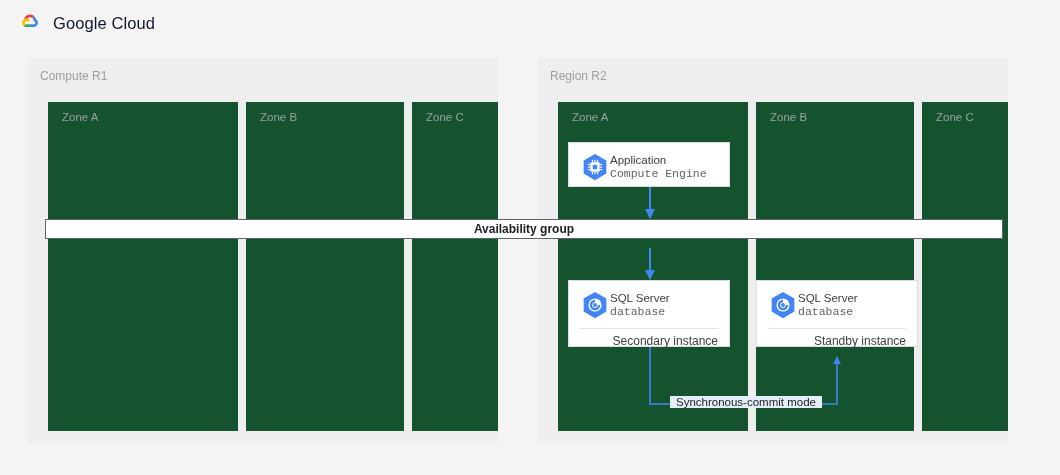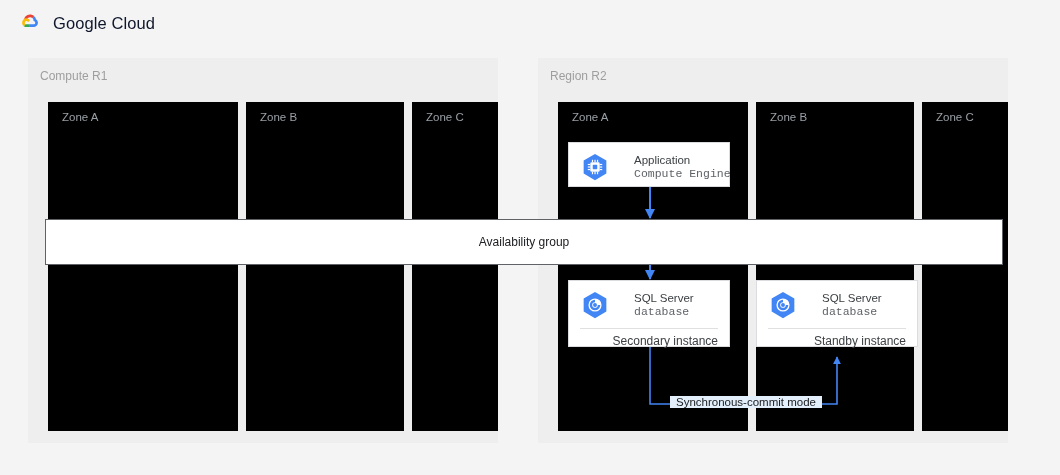--- a/index.html
+++ b/index.html
@@ -51,21 +51,21 @@
   }
   .region-label {
     position: absolute;
     left: 12px; top: 11px;
     font-size: 12px;
     color: #9e9e9e;
     white-space: nowrap;
   }
   .zone {
     position: absolute;
-    background: #000000;
+    background: #14532d;
     box-sizing: border-box;
     overflow: hidden;
   }
   .zone-label {
     position: absolute;
     left: 14px; top: 9px;
     font-size: 11.5px;
     color: #9aa0a6;
     white-space: nowrap;
   }
@@ -78,21 +78,21 @@
     box-sizing: border-box;
     z-index: 6;
   }
   .card-top {
     display: flex;
     align-items: center;
     padding: 9px 10px 8px 11px;
     box-sizing: border-box;
   }
   .card-icon { width: 30px; height: 30px; flex: 0 0 30px; display: block; }
-  .card-texts { margin-left: 24px; line-height: 1.22; }
+  .card-texts { margin-left: 0; line-height: 1.22; }
   .card-title {
     font-size: 11.5px;
     color: #3c4043;
     white-space: nowrap;
   }
   .card-sub {
     font-size: 11.5px;
     color: #5f6368;
     white-space: nowrap;
     font-family: Liberation Mono, monospace;
@@ -198,21 +198,21 @@
 
     <line x1="650" y1="141" x2="650" y2="172" stroke="#4285f4" stroke-width="2" marker-end="url(#arrow)"></line>
 
     <line x1="650" y1="202" x2="650" y2="233" stroke="#4285f4" stroke-width="2" marker-end="url(#arrow)"></line>
 
     <path d="M 650 301 L 650 358 L 837 358 L 837 311" fill="none" stroke="#4285f4" stroke-width="1.6" marker-end="url(#arrow)"></path>
   </svg>
 
   <div id="sync-label" style="left:670px; top:350px;">Synchronous-commit mode</div>
 
-  <div id="availability-group" style="left:45px; top:173px; width:958px; height:46px;">
+  <div id="availability-group" style="left:45px; top:173px; width:958px; height:20px;font-weight:bold;">
     <span class="ag-label">Availability group</span>
   </div>
 
   <div class="card" style="left:568px; top:96px; width:162px; height:45px;">
     <div class="card-top">
       <svg class="card-icon" viewBox="0 0 32 32">
         <path d="M16 2 L28.1 9 L28.1 23 L16 30 L3.9 23 L3.9 9 Z" fill="#4285f4"></path>
         <rect x="11" y="11" width="10" height="10" rx="1.4" fill="#ffffff"></rect>
         <rect x="13.6" y="13.6" width="4.8" height="4.8" rx="0.8" fill="#4285f4"></rect>
         <g fill="#ffffff">

